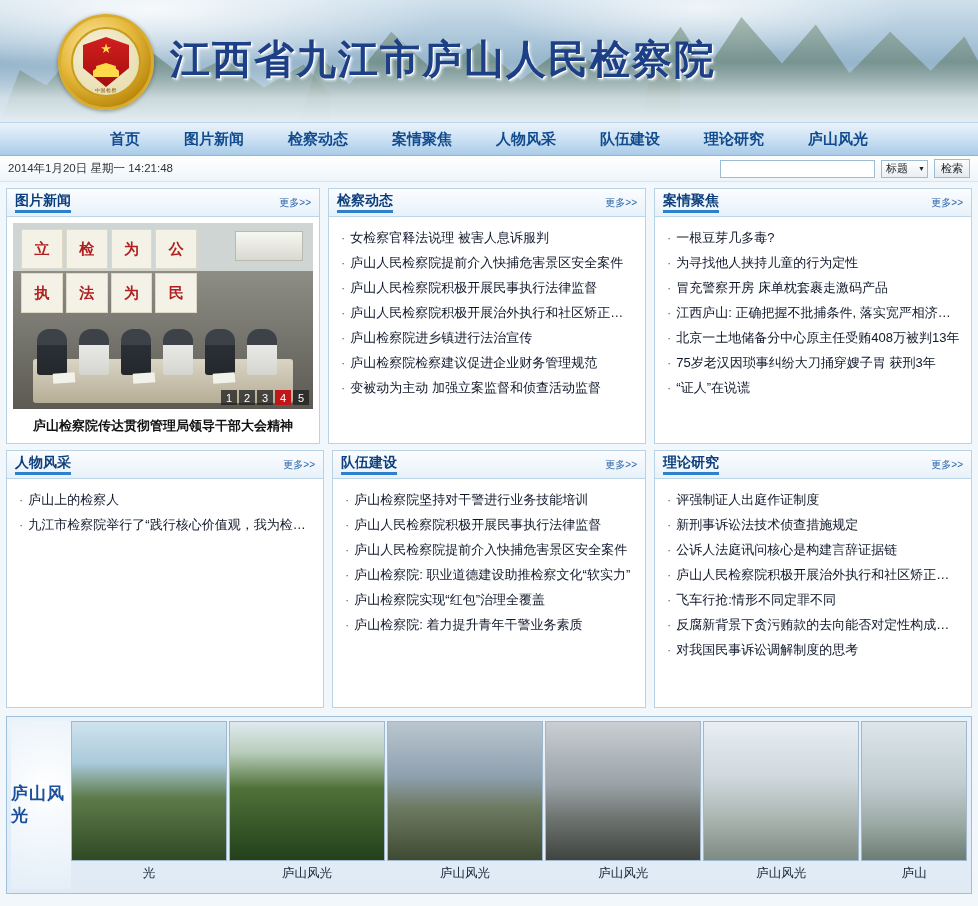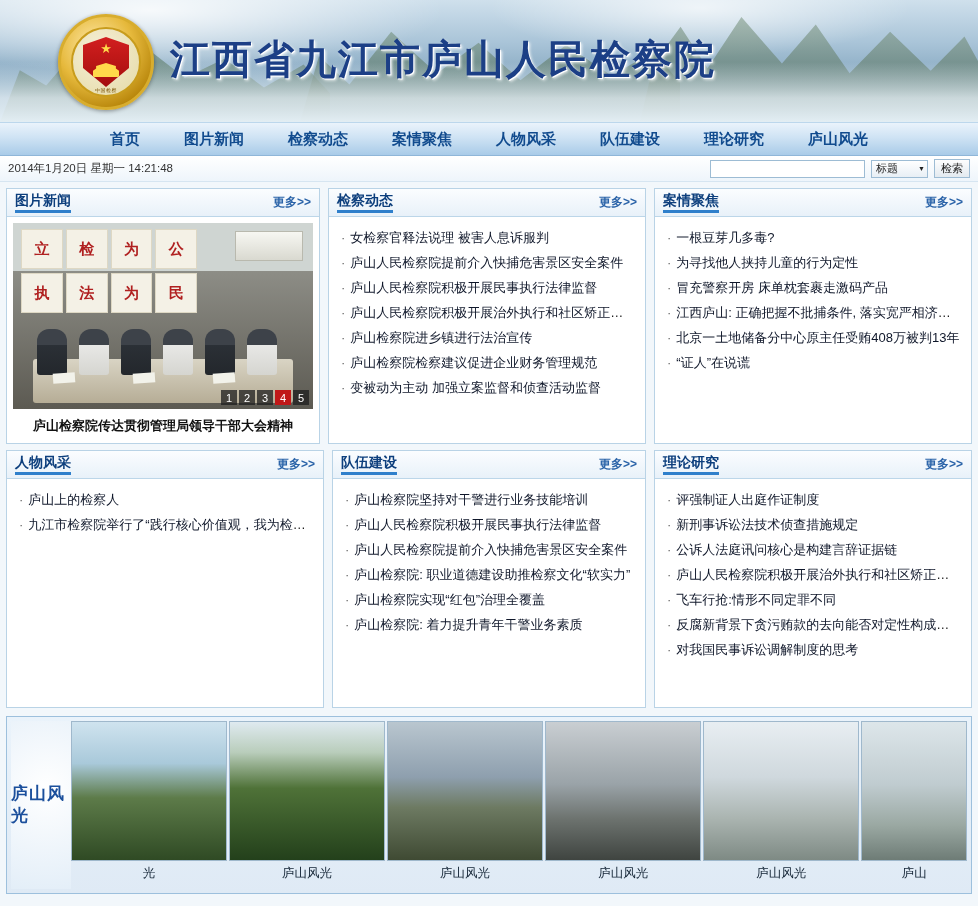--- a/index.html
+++ b/index.html
@@ -121,21 +121,21 @@
   }
   .datebar .spacer { flex: 1; }
   .searchbox {
     width: 155px; height: 18px;
     border: 1px solid #9dbcd4; background: #fff;
     margin-right: 6px;
   }
   .sel {
     height: 18px; border: 1px solid #9dbcd4; background: linear-gradient(to bottom,#fff,#e8eff5);
     font-size: 11px; padding: 0 2px 0 4px; margin-right: 6px;
-    display: inline-flex; align-items: center; gap: 20px; color:#222;
+    display: inline-flex; align-items: center; gap: 10px; color:#222;
   }
   .sel .arrow { font-size: 7px; }
   .btn-search {
     height: 19px; border: 1px solid #9dbcd4;
     background: linear-gradient(to bottom,#fdfdfd,#e3eaf0);
     font-size: 11px; padding: 0 6px; color: #222;
   }
 
   
   .row {
@@ -152,21 +152,21 @@
     border-bottom: 1px solid #bcd6e9;
     display: flex; align-items: center;
     padding: 0 8px;
   }
   .panel-title {
     font-size: 14px; font-weight: bold; color: #0d3f7d;
     border-bottom: 3px solid #2f7fcb;
     padding-bottom: 2px; line-height: 16px;
   }
   .panel-more {
-    margin-left: auto; font-size: 12px; color: #2a63a8; text-decoration: none; font-weight: bold;
+    margin-left: auto; font-size: 10px; color: #2a63a8; text-decoration: none;
   }
   .list { padding: 8px 10px 6px 10px; }
   .list li {
     list-style: none;
     font-size: 13px; color: #1a1a1a;
     line-height: 25px;
     white-space: nowrap; overflow: hidden; text-overflow: ellipsis;
   }
   .list li::before { content: "·"; color: #666; margin-right: 5px; }
   .list { margin: 0; }
@@ -369,20 +369,21 @@
       <div class="panel-head">
         <span class="panel-title">案情聚焦</span>
         <a href="#" class="panel-more">更多&gt;&gt;</a>
       </div>
       <ul class="list">
         <li><a href="#">一根豆芽几多毒?</a></li>
         <li><a href="#">为寻找他人挟持儿童的行为定性</a></li>
         <li><a href="#">冒充警察开房 床单枕套裹走激码产品</a></li>
         <li><a href="#">江西庐山: 正确把握不批捕条件, 落实宽严相济政策</a></li>
         <li><a href="#">北京一土地储备分中心原主任受贿408万被判13年</a></li>
+        <li><a href="#">75岁老汉因琐事纠纷大刀捅穿嫂子胃 获刑3年</a></li>
         <li><a href="#">“证人”在说谎</a></li>
       </ul>
     </div>
   </div>
 
   <div class="row">
 
     <div class="panel photo-panel" style="height:258px">
       <div class="panel-head">
         <span class="panel-title">人物风采</span>

